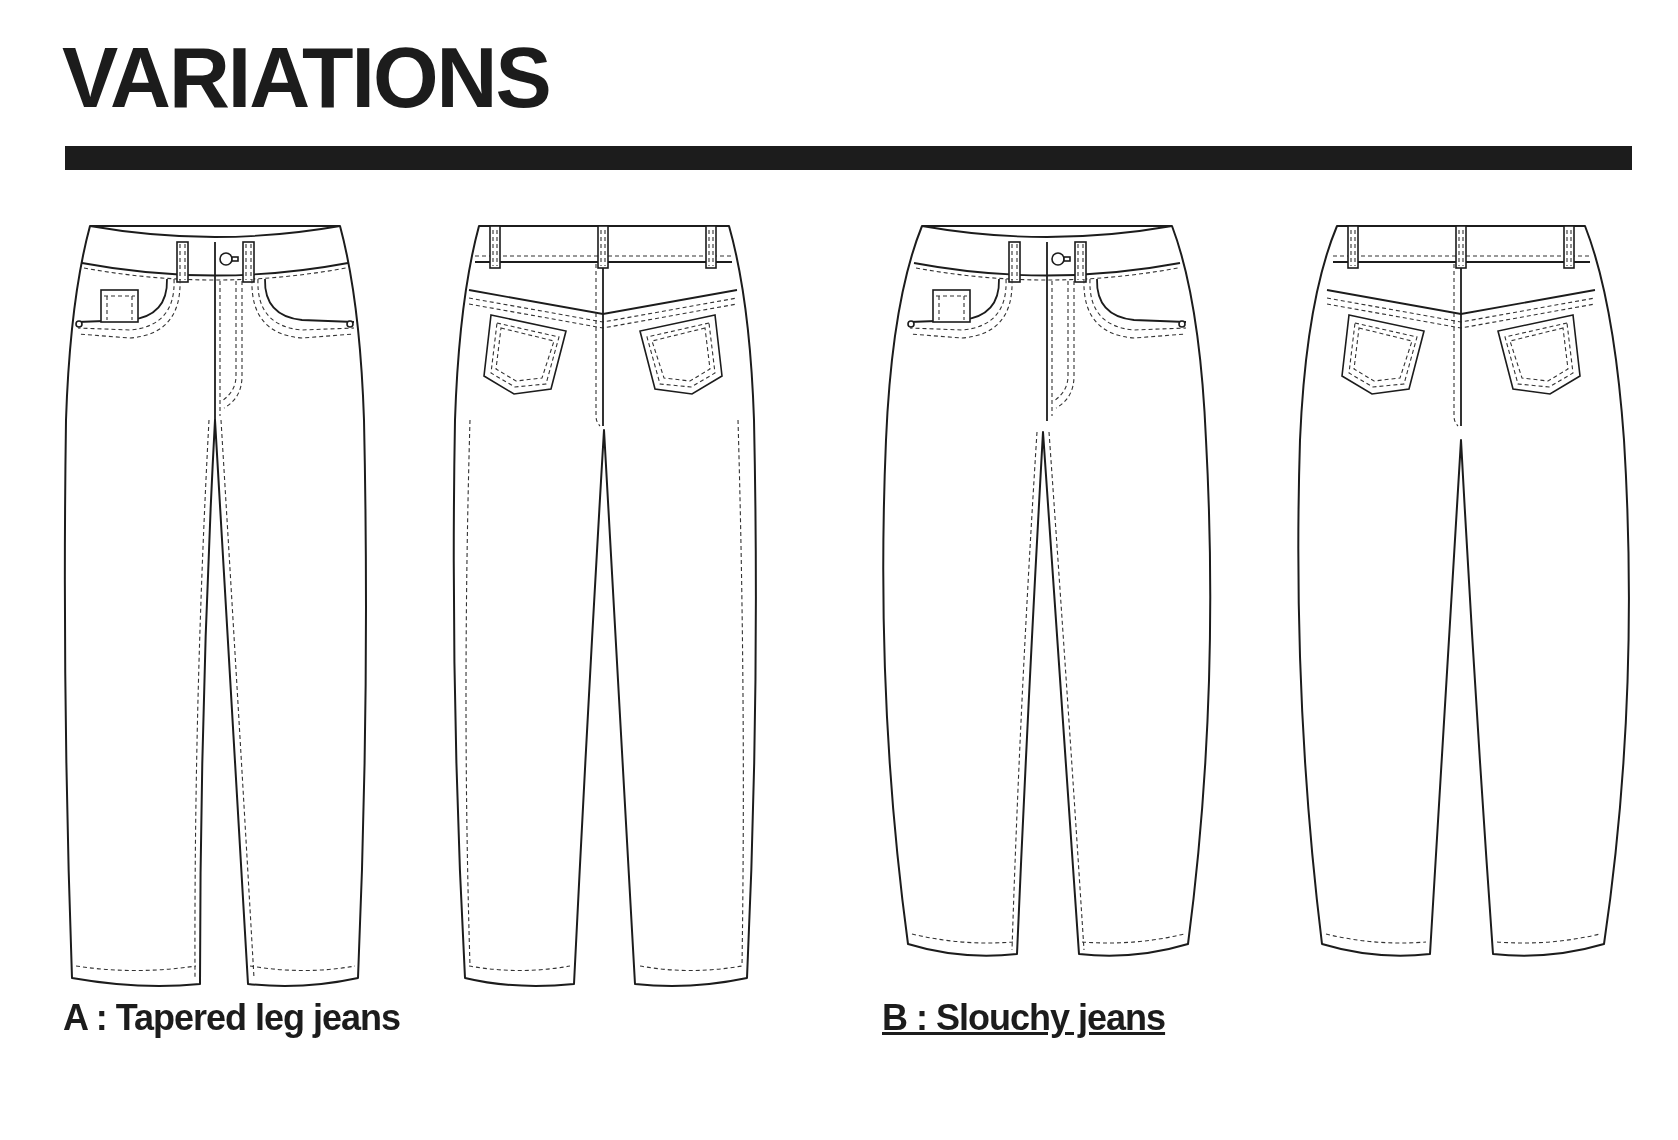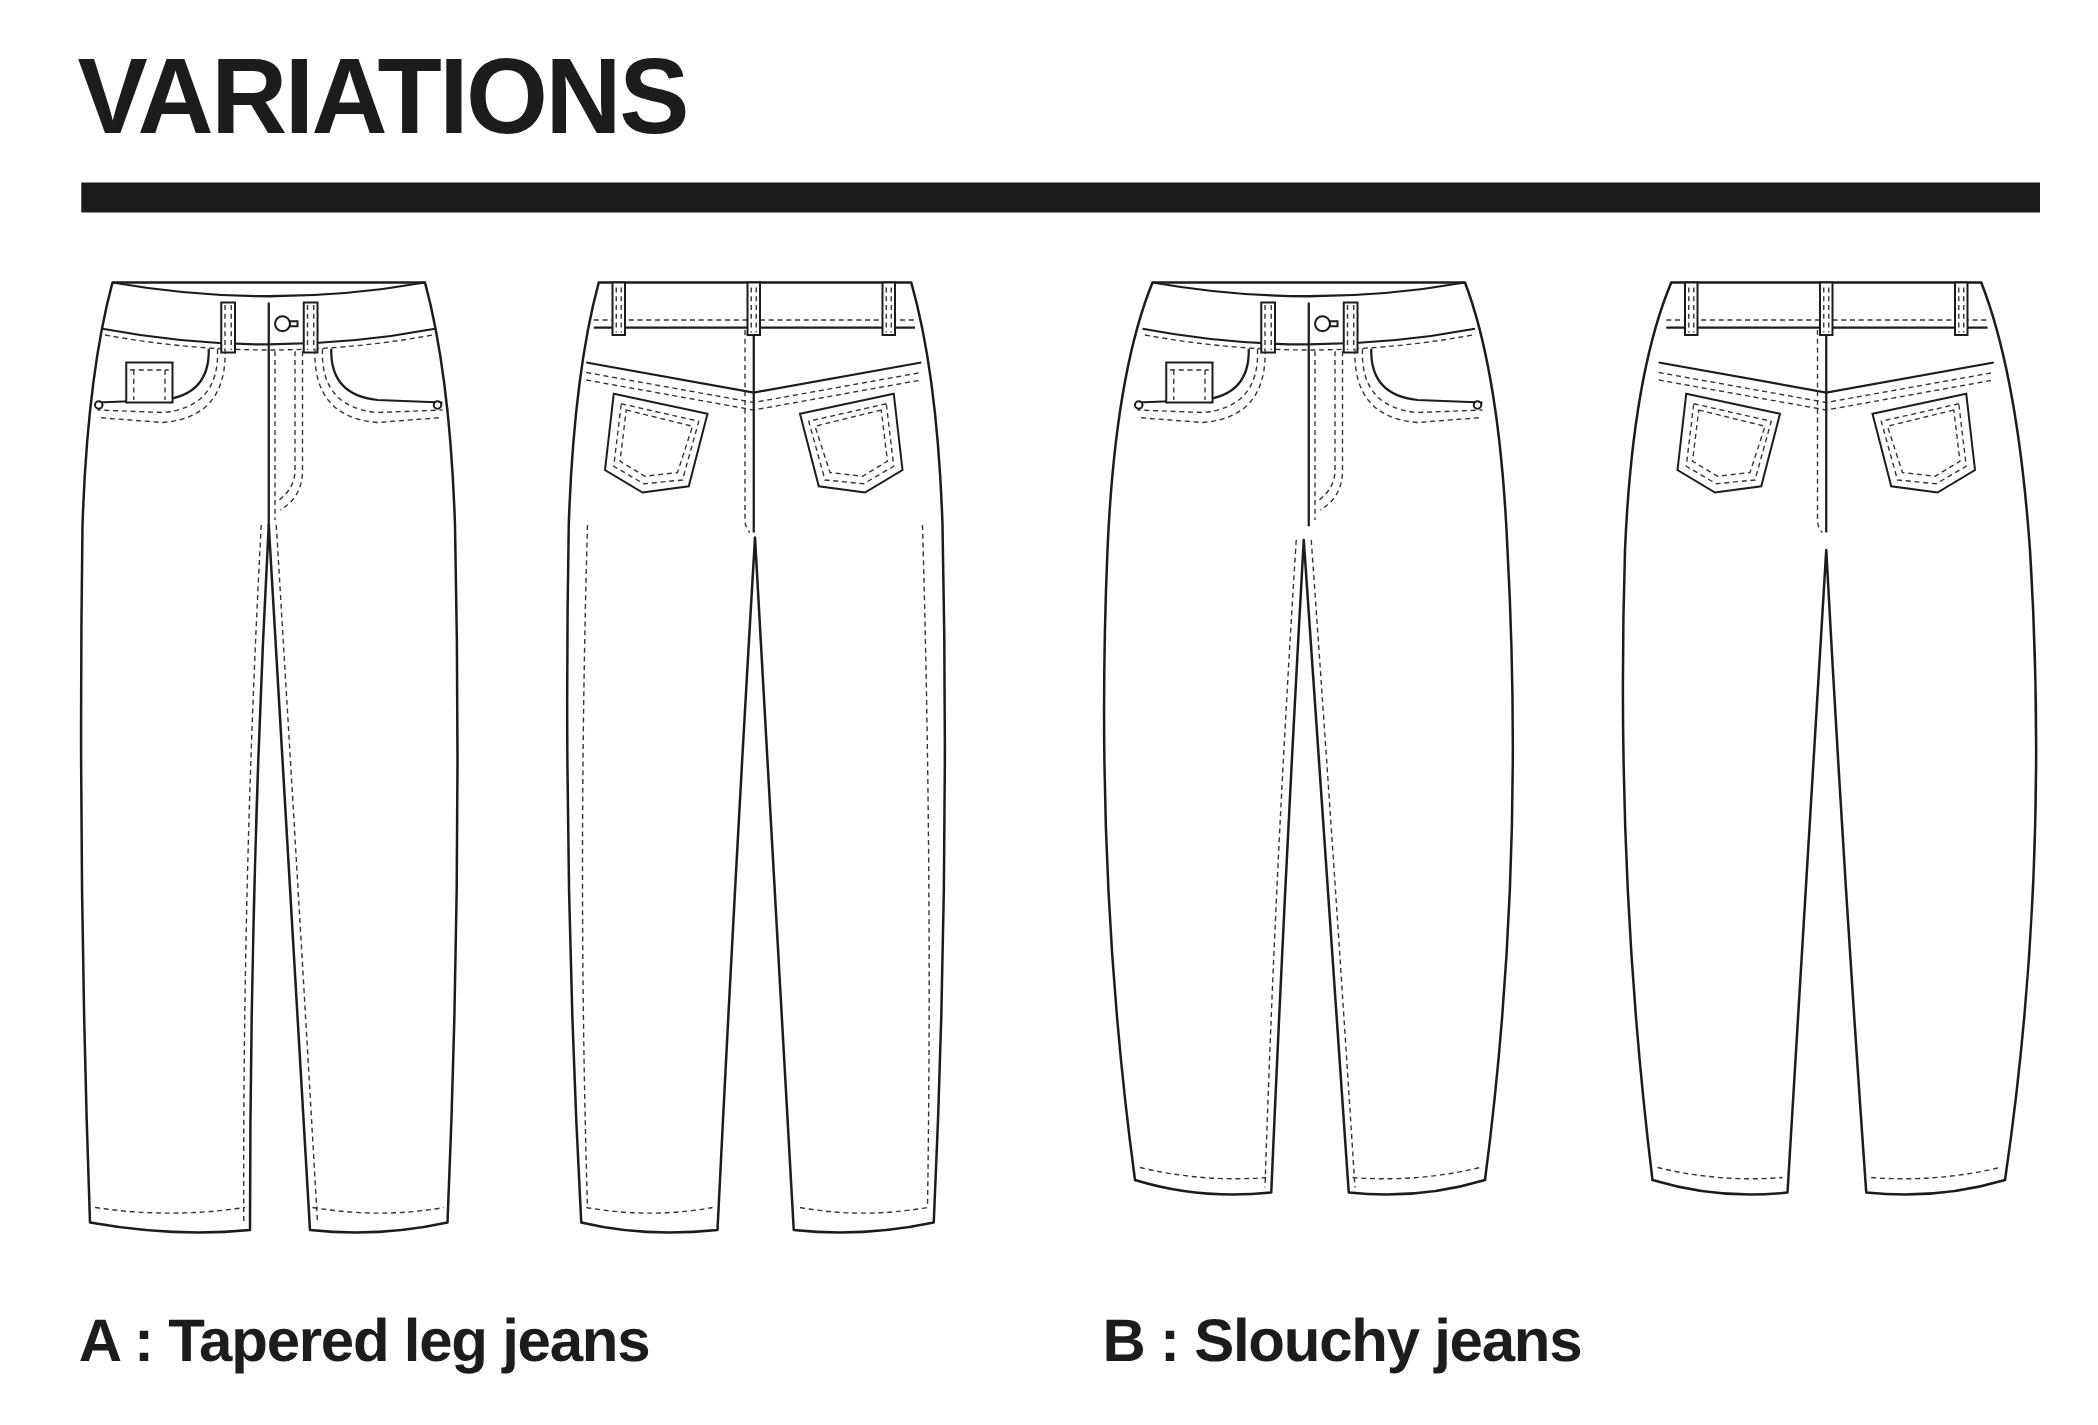--- a/index.html
+++ b/index.html
@@ -1,21 +1,21 @@
 <!DOCTYPE html>
 <html><head>
 <meta charset="utf-8">
 <style>
   html, body { margin:0; padding:0; background:#ffffff; }
   body { width:1678px; height:1140px; position:relative; overflow:hidden; font-family:"Liberation Sans", sans-serif; color:#1c1c1c; }
   .title { position:absolute; left:62px; top:34px; font-size:86px; font-weight:700; letter-spacing:-2px; line-height:1; transform:scaleX(0.98); transform-origin:left top; }
   .rule { position:absolute; left:65px; top:146px; width:1567px; height:24px; background:#1c1c1c; }
-  .label { position:absolute; top:1050px; font-size:48px; font-weight:700; letter-spacing:-1px; line-height:1; }
+  .label { position:absolute; top:1000px; font-size:36px; font-weight:700; letter-spacing:-1px; line-height:1; }
   .label-a { left:63px; }
-  .label-b { left:882px; }
+  .label-b { left:882px;text-decoration:underline; }
   svg.flats { position:absolute; left:0; top:0; width:1678px; height:1140px; }
   .o { fill:#fff; stroke:#1c1c1c; stroke-width:2; stroke-linejoin:round; }
   .l { fill:none; stroke:#1c1c1c; stroke-width:1.8; }
   .d { fill:none; stroke:#333; stroke-width:1.1; stroke-dasharray:4 3; }
   .lp { fill:#fff; stroke:#1c1c1c; stroke-width:1.6; }
 </style>
 </head>
 <body>
 
 <div class="title">VARIATIONS</div>

